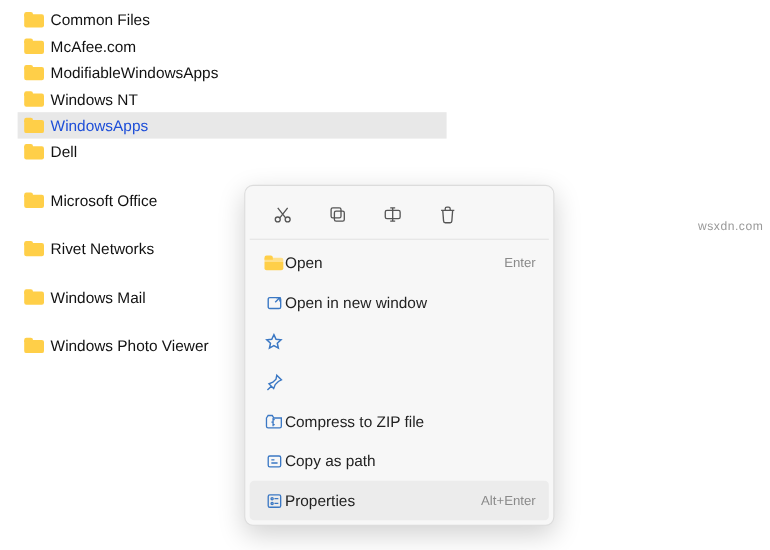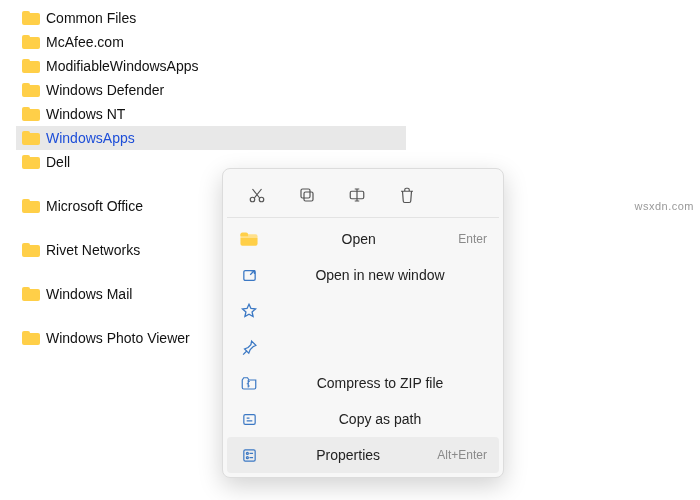--- a/index.html
+++ b/index.html
@@ -77,23 +77,21 @@
   }
   .ctx-top .ibtn {
     width: 24px; height: 24px; display: flex; align-items: center; justify-content: center;
     color: #555; cursor: default;
   }
   .mitem {
     display: flex;
     align-items: center;
     height: 36px;
     padding: 0 12px 0 12px;
-    gap: 14px;
     border-radius: 4px;
-    text-align: center;
   }
   .mitem.hl { background: #ececec; }
   .mitem .mic {
     width: 20px; height: 20px; flex: 0 0 20px;
     display: flex; align-items: center; justify-content: center;
     color: #3b78c4;
   }
   .mitem .mlabel { flex: 1; color: #222; }
   .mitem .mshort { color: #8a8a8a; font-size: 12px; }
   svg { display: block; }
@@ -110,24 +108,20 @@
     <div class="row">
       <span class="folder"></span>
       <span>McAfee.com</span>
     </div>
     <div class="row">
       <span class="folder"></span>
       <span>ModifiableWindowsApps</span>
     </div>
     <div class="row">
       <span class="folder"></span>
-      <span>Windows Defender</span>
-    </div>
-    <div class="row">
-      <span class="folder"></span>
       <span>Windows NT</span>
     </div>
     <div class="row sel">
       <span class="folder"></span>
       <span>WindowsApps</span>
     </div>
   </div>
 
   <div class="col col2">
     <div class="row">

